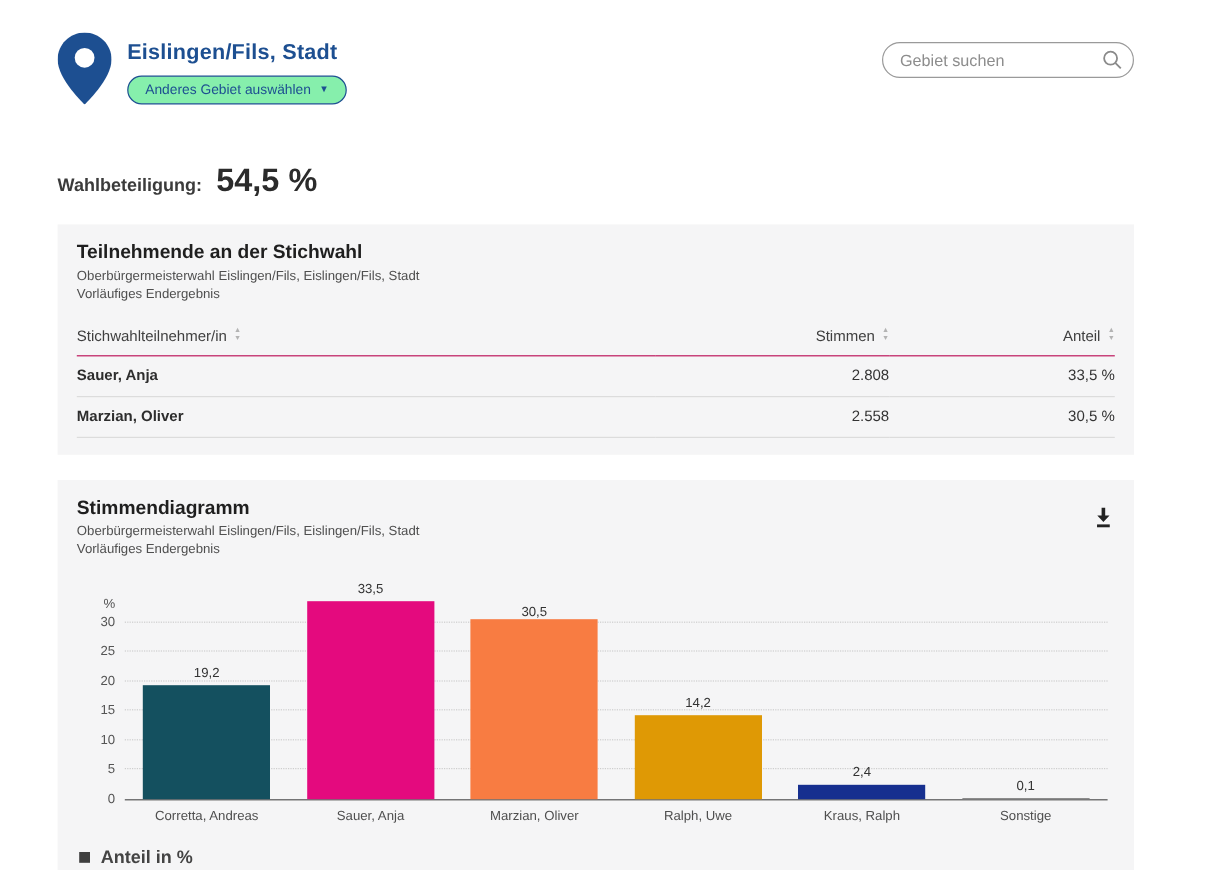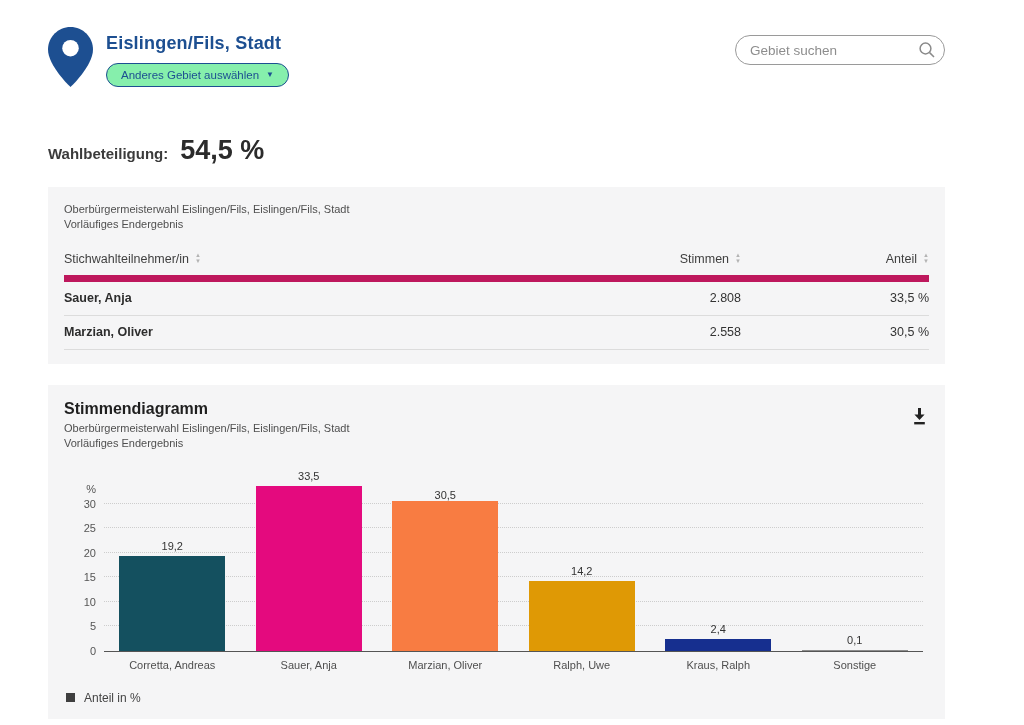--- a/index.html
+++ b/index.html
@@ -40,21 +40,21 @@
   .turnout-label{font-size:15px;font-weight:bold;color:#3b3b3b;}
   .turnout-value{font-size:27px;font-weight:bold;color:#2b2b2b;}
 
   
   .card{background:var(--card-bg);margin-top:21px;padding:15px 16px 14px;}
   .card h2{margin:0 0 3px;font-size:16px;font-weight:bold;color:#1f1f1f;}
   .subtitle{font-size:11px;color:#4f4f4f;line-height:1.4;}
 
   
   table{width:100%;border-collapse:collapse;margin-top:13px;font-size:12.5px;}
-  th{font-weight:normal;color:#3f3f3f;padding:6px 0 9px;border-bottom:7px solid #be185d;cursor:pointer;}
+  th{font-weight:normal;color:#3f3f3f;padding:6px 0 9px;border-bottom:1px solid #be185d;cursor:pointer;}
   th.left{text-align:left;}
   th.right{text-align:right;}
   th .th-inner{display:inline-flex;align-items:center;gap:6px;}
   .sort{display:inline-flex;flex-direction:column;gap:1px;}
   .sort i{font-style:normal;font-size:6px;line-height:5px;color:#b3b3b3;}
   td{padding:9px 0 10px;border-bottom:1px solid #dcdcdc;color:#333;}
   td.name{font-weight:bold;color:#2d2d2d;}
   td.num{text-align:right;}
   col.c-votes{width:195px;}
   col.c-share{width:188px;}
@@ -68,21 +68,21 @@
   .gridline{position:absolute;left:0;right:0;border-top:1px dotted #cdcdcd;}
   .ytick{position:absolute;left:-42px;width:34px;text-align:right;font-size:11px;color:#555;}
   .yunit{position:absolute;left:-42px;width:34px;text-align:right;font-size:11px;color:#555;}
   .bars{position:absolute;left:0;right:0;top:0;bottom:0;display:flex;}
   .bcol{flex:1;position:relative;display:flex;align-items:flex-end;justify-content:center;height:100%;}
   .bar{width:78%;}
   .bval{position:absolute;left:0;width:100%;text-align:center;font-size:11px;color:#333;}
   .xlabels{display:flex;margin-left:40px;margin-right:6px;margin-top:7px;}
   .xlabels span{flex:1;text-align:center;font-size:11px;color:#4f4f4f;}
 
-  .legend{display:flex;align-items:center;gap:9px;margin:20px 0 0 2px;font-size:12px;color:#444;}
+  .legend{display:flex;align-items:center;gap:9px;margin:20px 0 0 2px;font-size:15px;color:#444;font-weight:bold;}
   .legend-swatch{width:9px;height:9px;display:inline-block;}
 </style>
 </head>
 <body>
 
 <div class="container">
 
   <div class="topbar">
     <div class="brand">
       <svg class="pin" width="45" height="60" viewBox="0 0 24 32">
@@ -105,20 +105,21 @@
       </svg>
     </div>
   </div>
 
   <div class="turnout">
     <span class="turnout-label">Wahlbeteiligung:</span>
     <span class="turnout-value">54,5 %</span>
   </div>
 
   <section class="card">
+    <h2>Teilnehmende an der Stichwahl</h2>
     <div class="subtitle">Oberbürgermeisterwahl Eislingen/Fils, Eislingen/Fils, Stadt</div>
     <div class="subtitle">Vorläufiges Endergebnis</div>
     <table>
       <colgroup>
           <col>
           <col class="c-votes">
           <col class="c-share">
         </colgroup>
       <thead>
         <tr>

